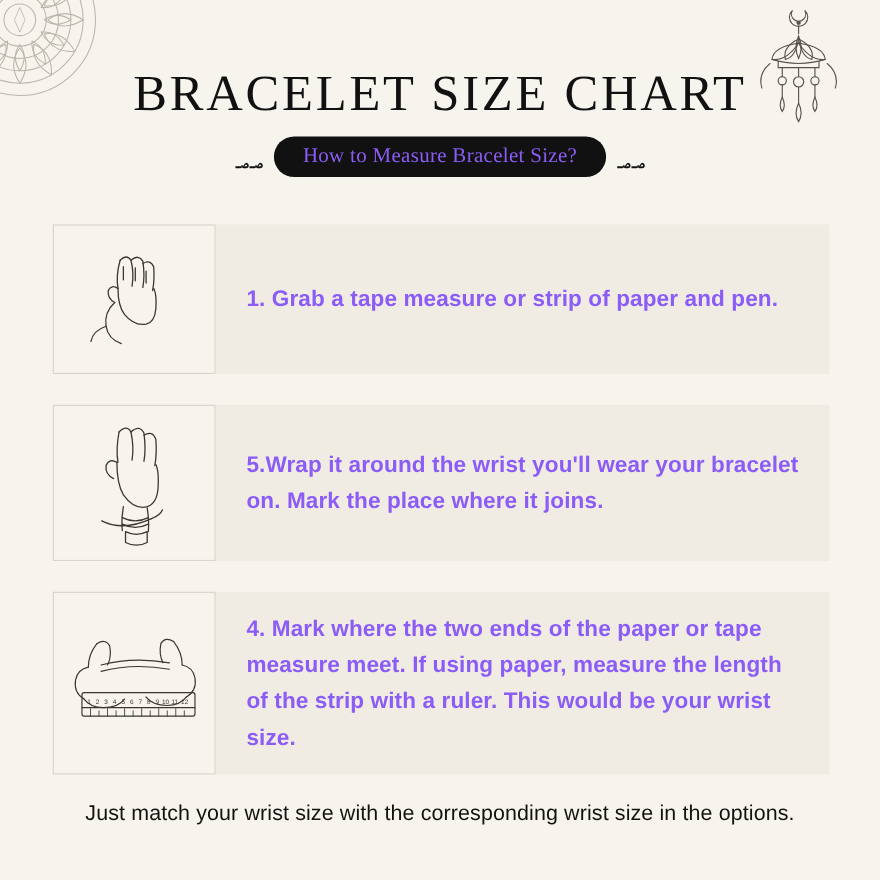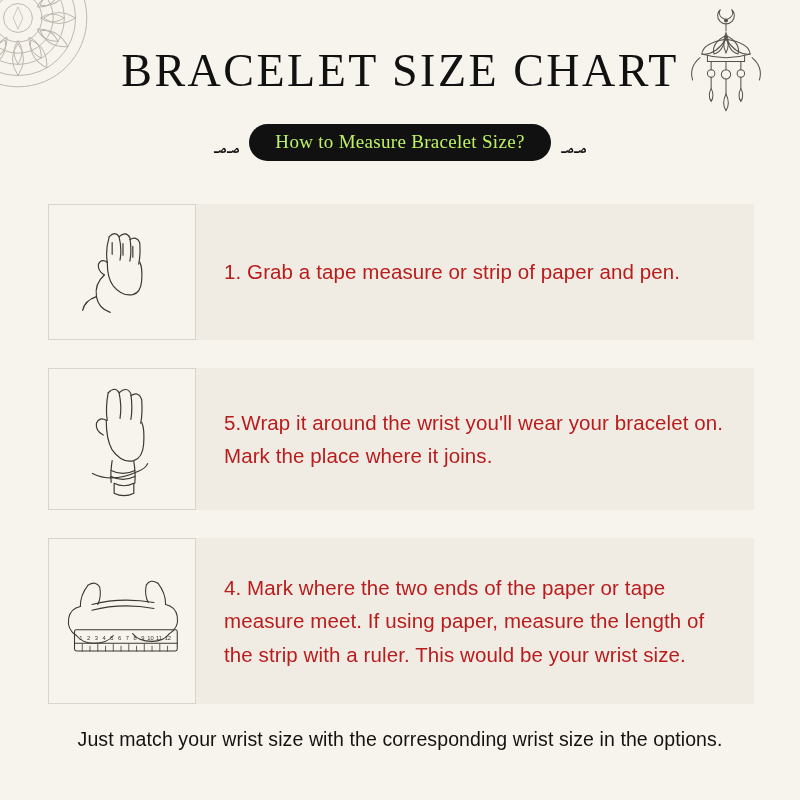--- a/index.html
+++ b/index.html
@@ -41,21 +41,21 @@
     right: 26px;
     width: 96px;
     height: 130px;
     opacity: 0.8;
     pointer-events: none;
   }
 
   
   .title {
     position: absolute;
-    top: 44px;
+    top: 58px;
     left: 0;
     width: 800px;
     text-align: center;
     font-family: "Liberation Serif", serif;
     font-size: 46px;
     letter-spacing: 2.5px;
     font-weight: 400;
     color: #111;
     white-space: nowrap;
   }
@@ -72,21 +72,21 @@
     gap: 10px;
   }
   .flourish {
     font-family: "Liberation Serif", serif;
     font-size: 22px;
     color: #111;
     line-height: 1;
   }
   .pill {
     background: #111111;
-    color: #bef264;
+    color: #8b5cf6;
     border-radius: 20px;
     padding: 7px 26px 8px 26px;
     font-family: "Liberation Serif", serif;
     font-size: 19px;
     letter-spacing: 0.3px;
     white-space: nowrap;
   }
 
   
   .steps {
@@ -111,22 +111,23 @@
     align-items: center;
     justify-content: center;
   }
   .step-text {
     flex: 1 1 auto;
     display: flex;
     align-items: center;
     padding: 14px 20px 14px 28px;
     font-size: 20.5px;
     line-height: 1.62;
-    color: #b91c1c;
+    color: #8b5cf6;
     letter-spacing: 0.1px;
+    font-weight: bold;
   }
 
   .step-1 { height: 136px; }
   .step-2 { height: 142px; }
   .step-3 { height: 166px; }
 
   
   .footer {
     position: absolute;
     top: 728px;

